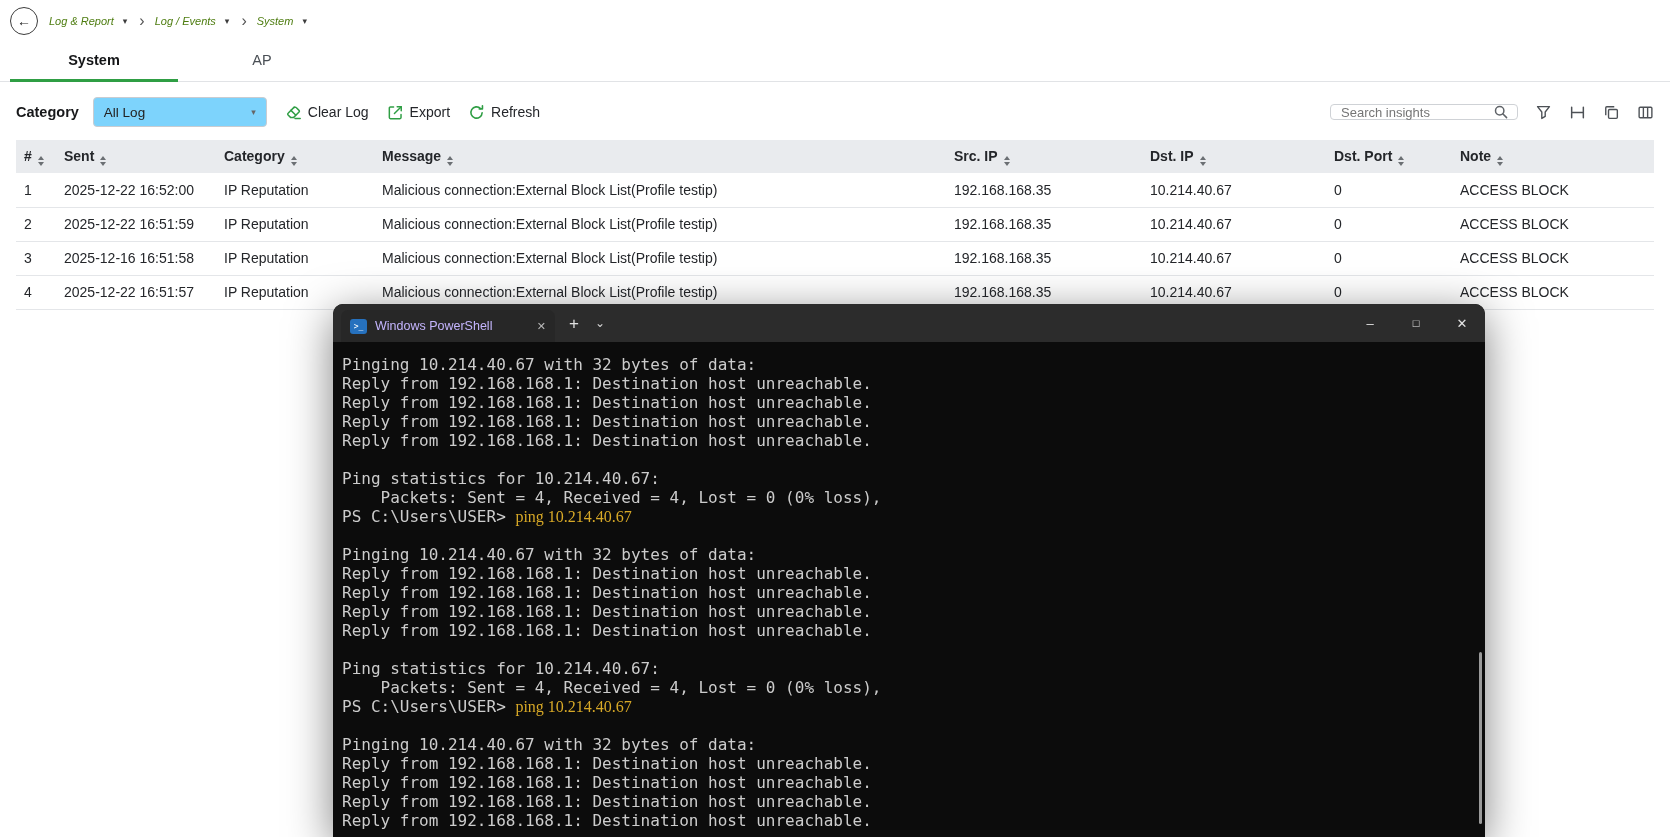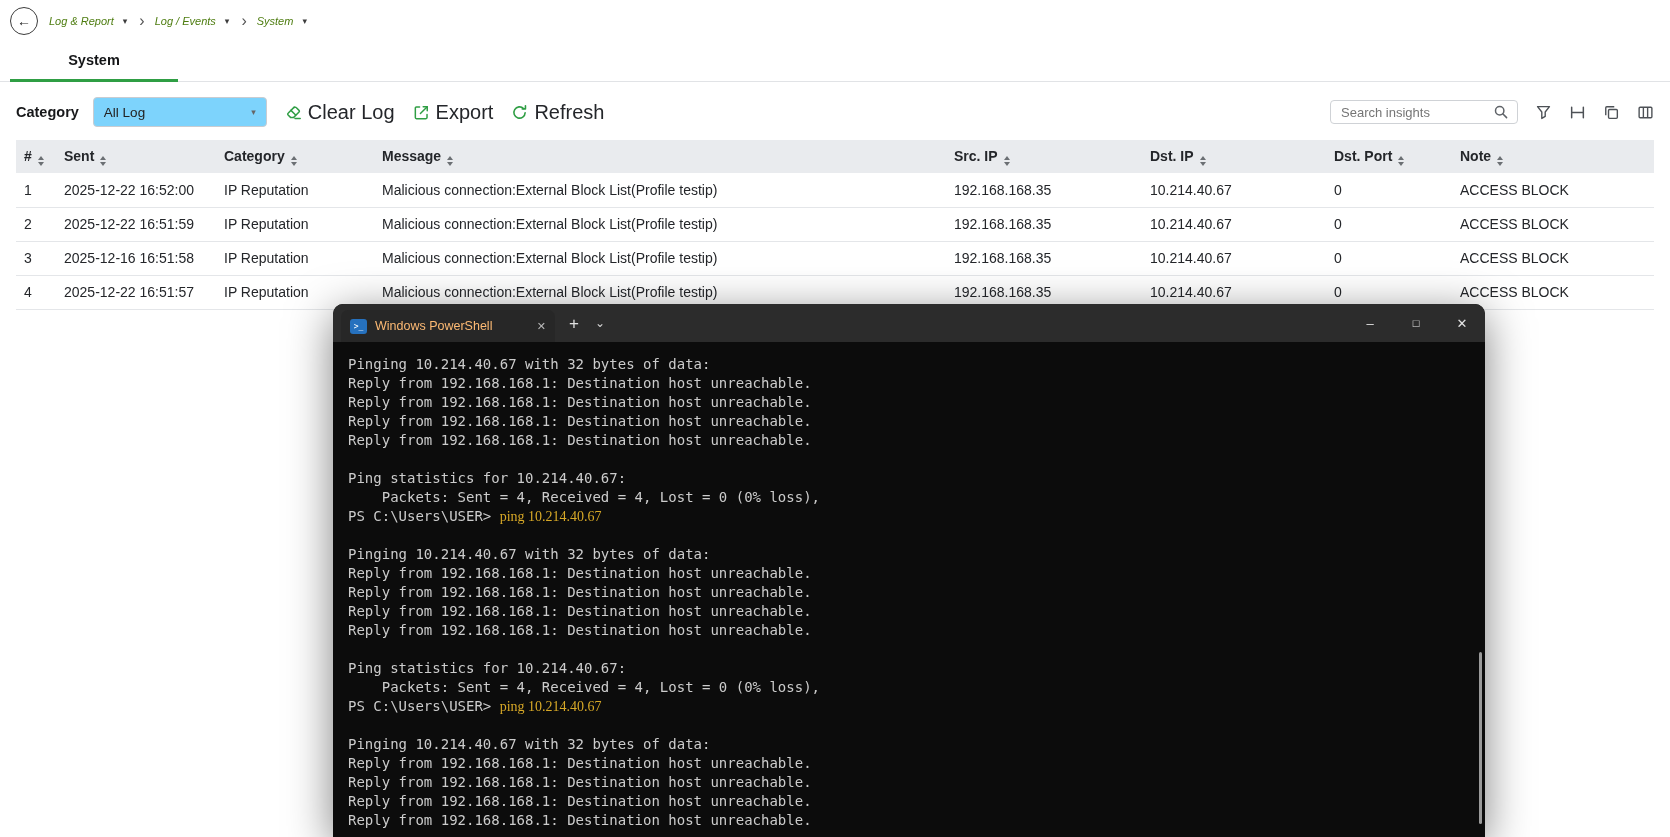--- a/index.html
+++ b/index.html
@@ -23,25 +23,25 @@
   .tab{width:168px;text-align:center;padding:10px 0 13px;font-size:14.5px;color:#4a4f55;cursor:pointer;position:relative;}
   .tab.active{color:#141517;font-weight:700;}
   .tab.active::after{content:"";position:absolute;left:0;right:0;bottom:-1px;height:3px;background:var(--green);}
 
   
   .toolbar{display:flex;align-items:center;gap:18px;padding:15px 16px 13px;}
   .cat-label{font-weight:700;font-size:14.5px;color:#17181a;}
   .select{width:174px;height:30px;border:1px solid #c9ccd1;border-radius:4px;display:flex;align-items:center;
     justify-content:space-between;padding:0 10px;font-size:13.5px;color:#222;background:#7dd3fc;cursor:pointer;margin-left:-4px;}
   .sel-caret{font-size:9px;color:#666;}
-  .tb-btn{display:flex;align-items:center;gap:6px;background:none;border:none;font-size:20px;color:#24262a;
+  .tb-btn{display:flex;align-items:center;gap:6px;background:none;border:none;font-size:14px;color:#24262a;
     cursor:pointer;font-family:inherit;padding:0;}
   .tb-btn svg{color:var(--green);}
   .toolbar-right{margin-left:auto;display:flex;align-items:center;gap:17px;}
-  .search-box{width:188px;height:24px;border:1px solid #cfd2d6;border-radius:4px;display:flex;align-items:center;padding:0 8px;background:#fff;}
+  .search-box{width:188px;height:16px;border:1px solid #cfd2d6;border-radius:4px;display:flex;align-items:center;padding:0 8px;background:#fff;}
   .search-box input{border:none;outline:none;flex:1;font-size:13px;color:#333;font-family:inherit;min-width:0;background:transparent;}
   .icon-btn{background:none;border:none;cursor:pointer;color:#4d5156;padding:0;display:flex;align-items:center;}
 
   
   table{border-collapse:collapse;width:calc(100% - 32px);margin:0 16px;table-layout:fixed;}
   thead th{background:#e9ebee;font-size:14px;font-weight:700;color:#24262a;text-align:left;
     padding:0 8px;height:33px;white-space:nowrap;cursor:pointer;}
   tbody td{font-size:14px;color:#24262a;padding:0 8px;border-bottom:1px solid #e4e6e9;height:34px;
     white-space:nowrap;overflow:hidden;}
   .sort{display:inline-flex;flex-direction:column;gap:2px;margin-left:6px;vertical-align:1px;}
@@ -50,29 +50,29 @@
   .sort i.d{border-top:4px solid #6b6f73;}
 
   
   .terminal{position:absolute;left:333px;top:304px;width:1152px;height:533px;background:#0c0c0c;
     border-radius:10px 10px 0 0;box-shadow:0 10px 45px rgba(0,0,0,.5);overflow:hidden;}
   .titlebar{height:38px;background:#2c2c2c;display:flex;align-items:center;padding-left:8px;position:relative;}
   .ttab{width:214px;height:32px;margin-top:6px;background:#272727;border-radius:7px 7px 0 0;display:flex;
     align-items:center;gap:8px;padding:0 9px;cursor:pointer;}
   .ps-icon{width:17px;height:15px;background:#2671be;border-radius:3px;color:#fff;font-size:8px;
     display:flex;align-items:center;justify-content:center;font-family:"DejaVu Sans Mono",monospace;flex:none;}
-  .ttab-title{color:#fdba74;font-size:12.5px;flex:1;white-space:nowrap;overflow:hidden;}
+  .ttab-title{color:#c4b5fd;font-size:12.5px;flex:1;white-space:nowrap;overflow:hidden;}
   .ttab-close{color:#b8b8b8;font-size:11px;cursor:pointer;}
   .new-tab{color:#e0e0e0;font-size:17px;margin-left:14px;cursor:pointer;line-height:1;}
   .tab-dd{color:#d5d5d5;font-size:12px;margin-left:16px;cursor:pointer;line-height:1;}
   .win-controls{position:absolute;right:0;top:0;height:38px;display:flex;}
   .win-controls span{width:46px;height:38px;display:flex;align-items:center;justify-content:center;
     color:#e4e4e4;font-size:13px;cursor:pointer;}
   .win-controls .max{font-size:11px;}
-  .tbody{padding:13px 1px 0 9px;font-family:"DejaVu Sans Mono",monospace;font-size:14px;line-height:19px;color:#cccccc;margin-left:6px;}
+  .tbody{padding:13px 1px 0 9px;font-family:"DejaVu Sans Mono",monospace;font-size:16px;line-height:19px;color:#cccccc;}
   .tline{white-space:pre;}
   .cmd{color:#d8a927;font-family:Liberation Serif, serif;}
   .tscroll{position:absolute;right:3px;top:348px;width:3px;height:172px;background:#9a9a9a;border-radius:2px;cursor:pointer;}
 </style>
 </head>
 <body>
 
 <div class="app">
 
   <div class="breadcrumb-row">
@@ -84,20 +84,21 @@
     <span class="sep">›</span>
     <span class="crumb">Log / Events</span>
     <span class="caret">▾</span>
     <span class="sep">›</span>
     <span class="crumb">System</span>
     <span class="caret">▾</span>
   </div>
 
   <div class="tabs">
     <div class="tab active">System</div>
+    <div class="tab">AP</div>
   </div>
 
   <div class="toolbar">
     <span class="cat-label">Category</span>
     <div class="select">
       <span>All Log</span>
       <span class="sel-caret">▾</span>
     </div>
 
     <button class="tb-btn">

